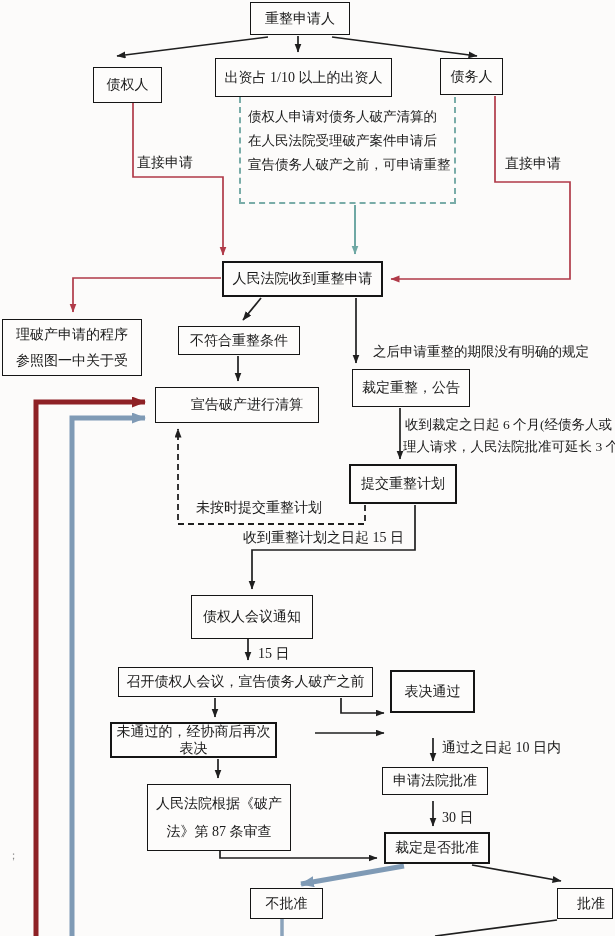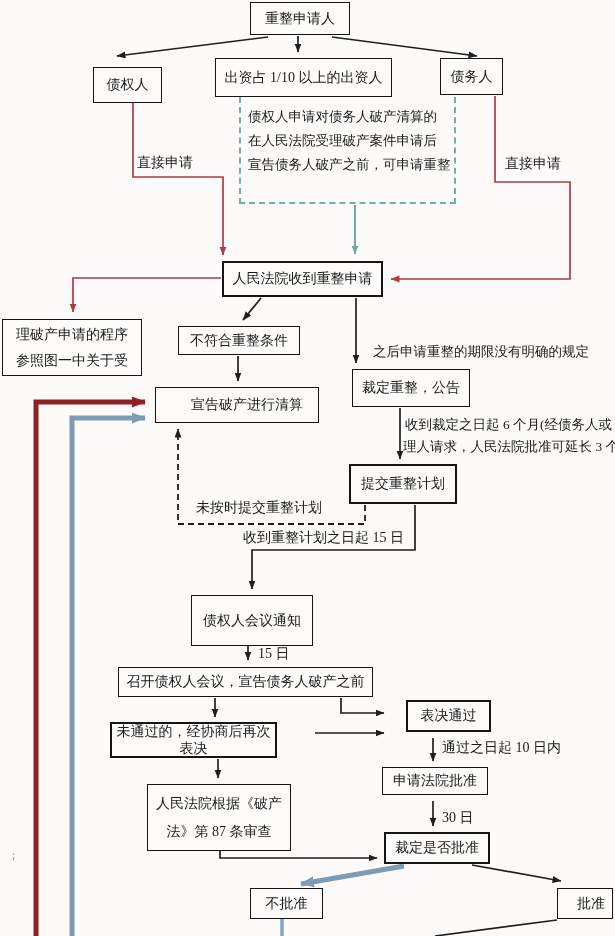--- a/index.html
+++ b/index.html
@@ -109,34 +109,34 @@
     </div>
   <div class="node" style="left:352px;top:369px;width:118px;height:38px;">
       <span>裁定重整，公告</span>
     </div>
   <div class="node" style="left:155px;top:387px;width:164px;height:36px;padding-left:20px;">
       <span>宣告破产进行清算</span>
     </div>
   <div class="node bold" style="left:349px;top:464px;width:108px;height:40px;">
       <span>提交重整计划</span>
     </div>
-  <div class="node" style="left:191px;top:595px;width:122px;height:51px;">
+  <div class="node" style="left:191px;top:595px;width:122px;height:44px;">
       <span>债权人会议通知</span>
     </div>
   <div class="node" style="left:118px;top:667px;width:255px;height:30px;">
       <span>召开债权人会议，宣告债务人破产之前</span>
     </div>
   <div class="node bold" style="left:110px;top:722px;width:167px;height:36px;justify-content:center;">
       <span>未通过的，经协商后再次表决</span>
     </div>
   <div class="node" style="left:147px;top:784px;width:144px;height:67px;line-height:1.95;">
     <div>人民法院根据《破产</div>
     <div>法》第 87 条审查</div>
   </div>
-  <div class="node bold" style="left:390px;top:700px;width:85px;height:32px;margin-left:16px;">
+  <div class="node bold" style="left:390px;top:670px;width:85px;height:43px;">
       <span>表决通过</span>
     </div>
   <div class="node" style="left:382px;top:767px;width:106px;height:28px;">
       <span>申请法院批准</span>
     </div>
   <div class="node bold" style="left:384px;top:832px;width:106px;height:32px;">
       <span>裁定是否批准</span>
     </div>
   <div class="node" style="left:250px;top:888px;width:73px;height:31px;">
       <span>不批准</span>

